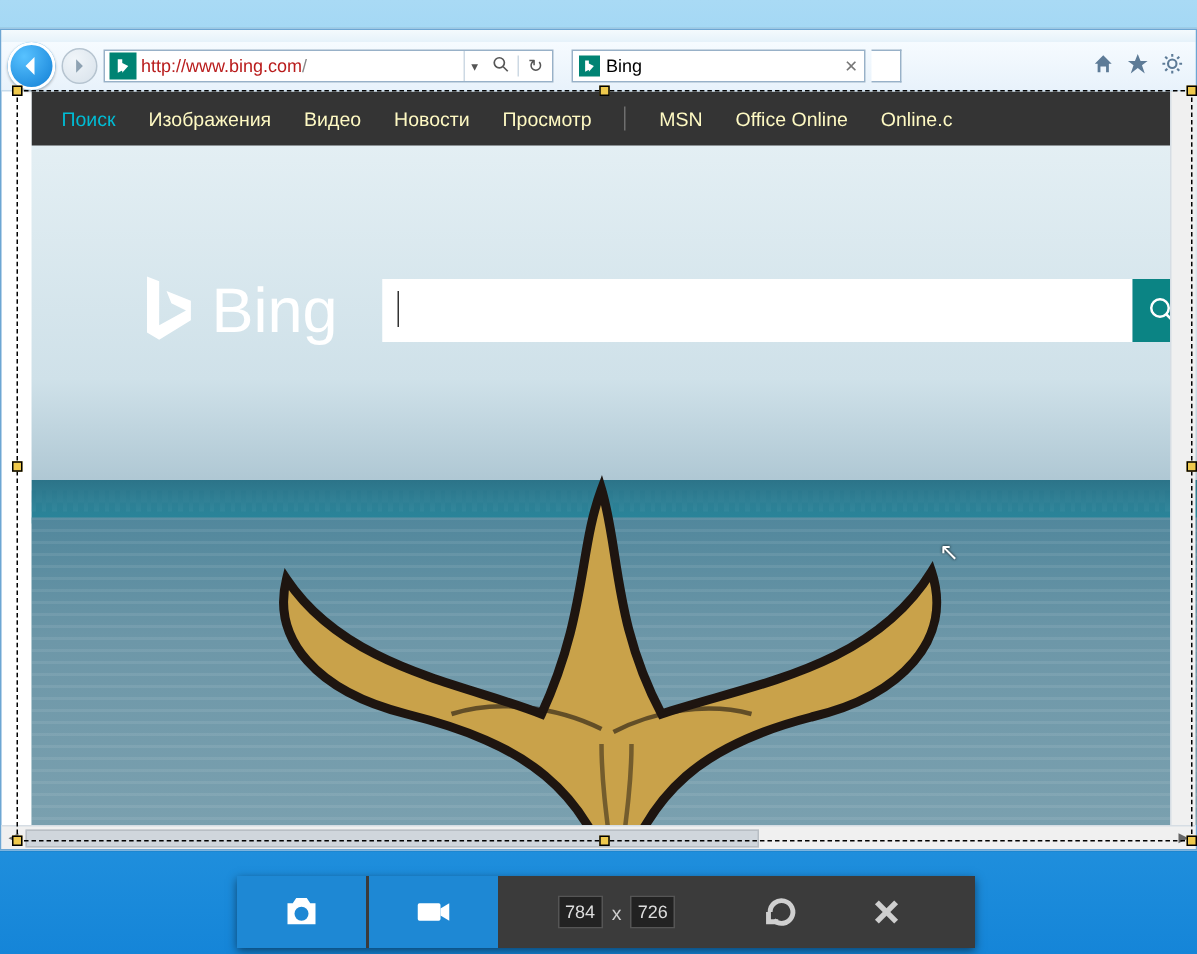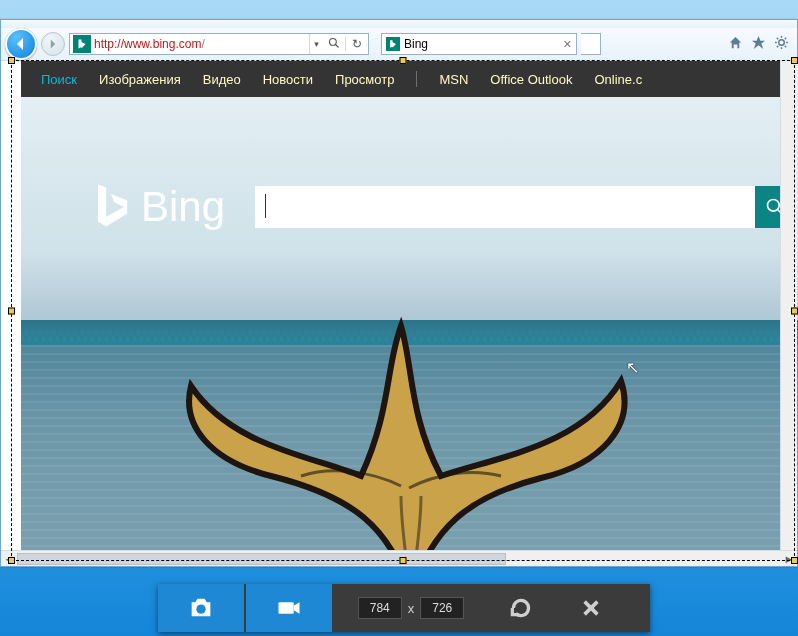--- a/index.html
+++ b/index.html
@@ -89,21 +89,21 @@
   .sel .h.sw { left:-4px; bottom:-4px;}
   .sel .h.se { right:-4px; bottom:-4px;}
 
   
   .captool { position:absolute; left:158px; bottom:4px; width:492px; height:48px; background:#3b3b3b; display:flex; align-items:center; box-shadow:0 2px 6px rgba(0,0,0,.5); }
   .ct-btn { height:100%; display:flex; align-items:center; justify-content:center; cursor:pointer; }
   .ct-cam { width:86px; background:#1e88d4; }
   .ct-vid { width:86px; background:#1e88d4; margin-left:2px; }
   .ct-cam svg, .ct-vid svg { fill:#fff; width:28px; height:28px; }
   .ct-size { flex:0 0 150px; display:flex; align-items:center; justify-content:center; gap:6px; color:#cfcfcf; font-size:13px; margin-left:4px; }
-  .ct-size .dim { width:44px; height:22px; background:#222; border:1px solid #555; color:#ddd; text-align:center; font-size:12px; line-height:20px; }
+  .ct-size .dim { width:30px; height:22px; background:#222; border:1px solid #555; color:#ddd; text-align:center; font-size:12px; line-height:20px; }
   .ct-undo { width:70px; }
   .ct-undo svg { stroke:#cfcfcf; stroke-width:3; fill:none; width:26px; height:26px; }
   .ct-close { width:70px; }
   .ct-close svg { stroke:#cfcfcf; stroke-width:4; width:22px; height:22px; }
 </style>
 </head>
 <body>
 
 <div class="ie-window">
   <div class="ie-titlebar"></div>
@@ -193,21 +193,21 @@
       </div>
 
       <div class="bingnav">
         <a class="active">Поиск</a>
         <a>Изображения</a>
         <a>Видео</a>
         <a>Новости</a>
         <a>Просмотр</a>
         <span class="vline"></span>
         <a>MSN</a>
-        <a>Office Outlook</a>
+        <a>Office Online</a>
         <a>Online.c</a>
       </div>
 
       <div class="bingbox">
         <div class="binglogo">
           <svg viewBox="0 0 24 32">
               <path d="M4 2 L9 4 V22 L20 16 L14 13 L12 8 L22 12 V20 L9 28 L4 25 Z"></path>
             </svg>
           <span>Bing</span>
         </div>

